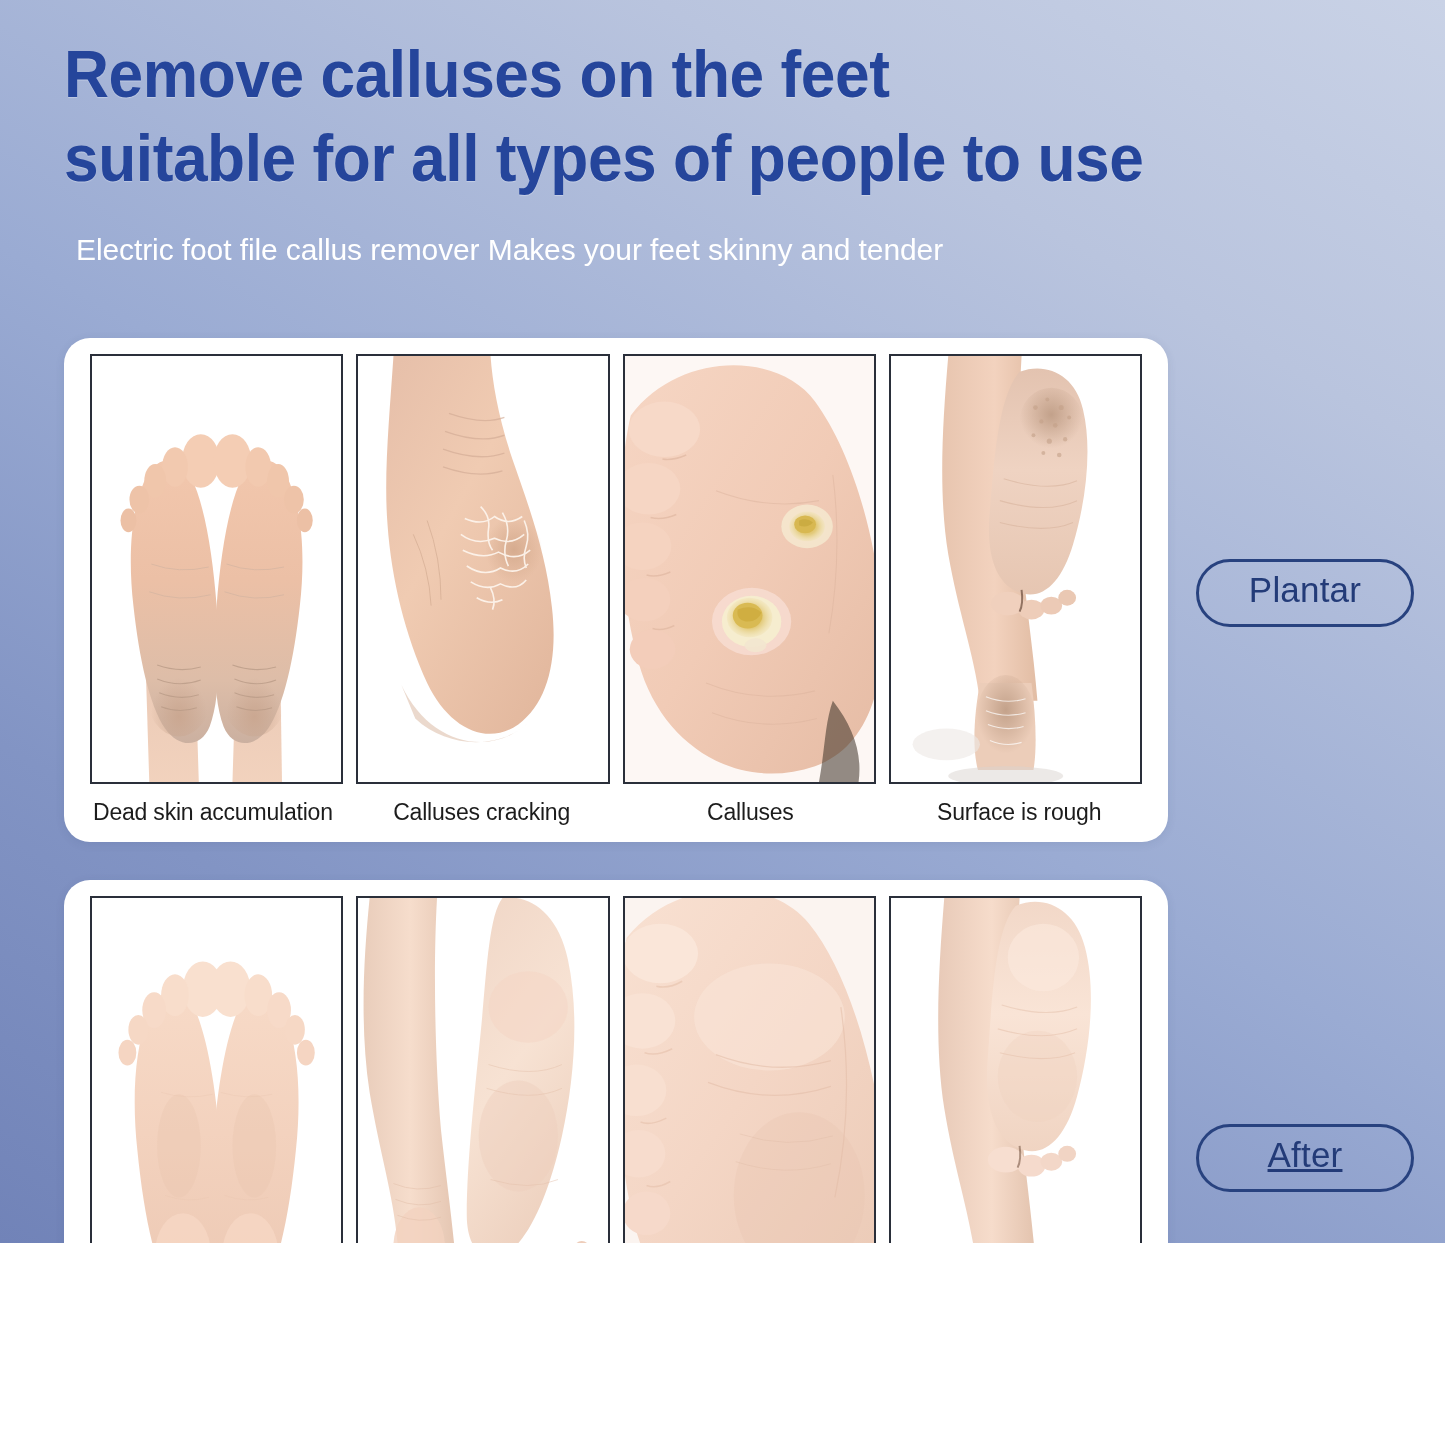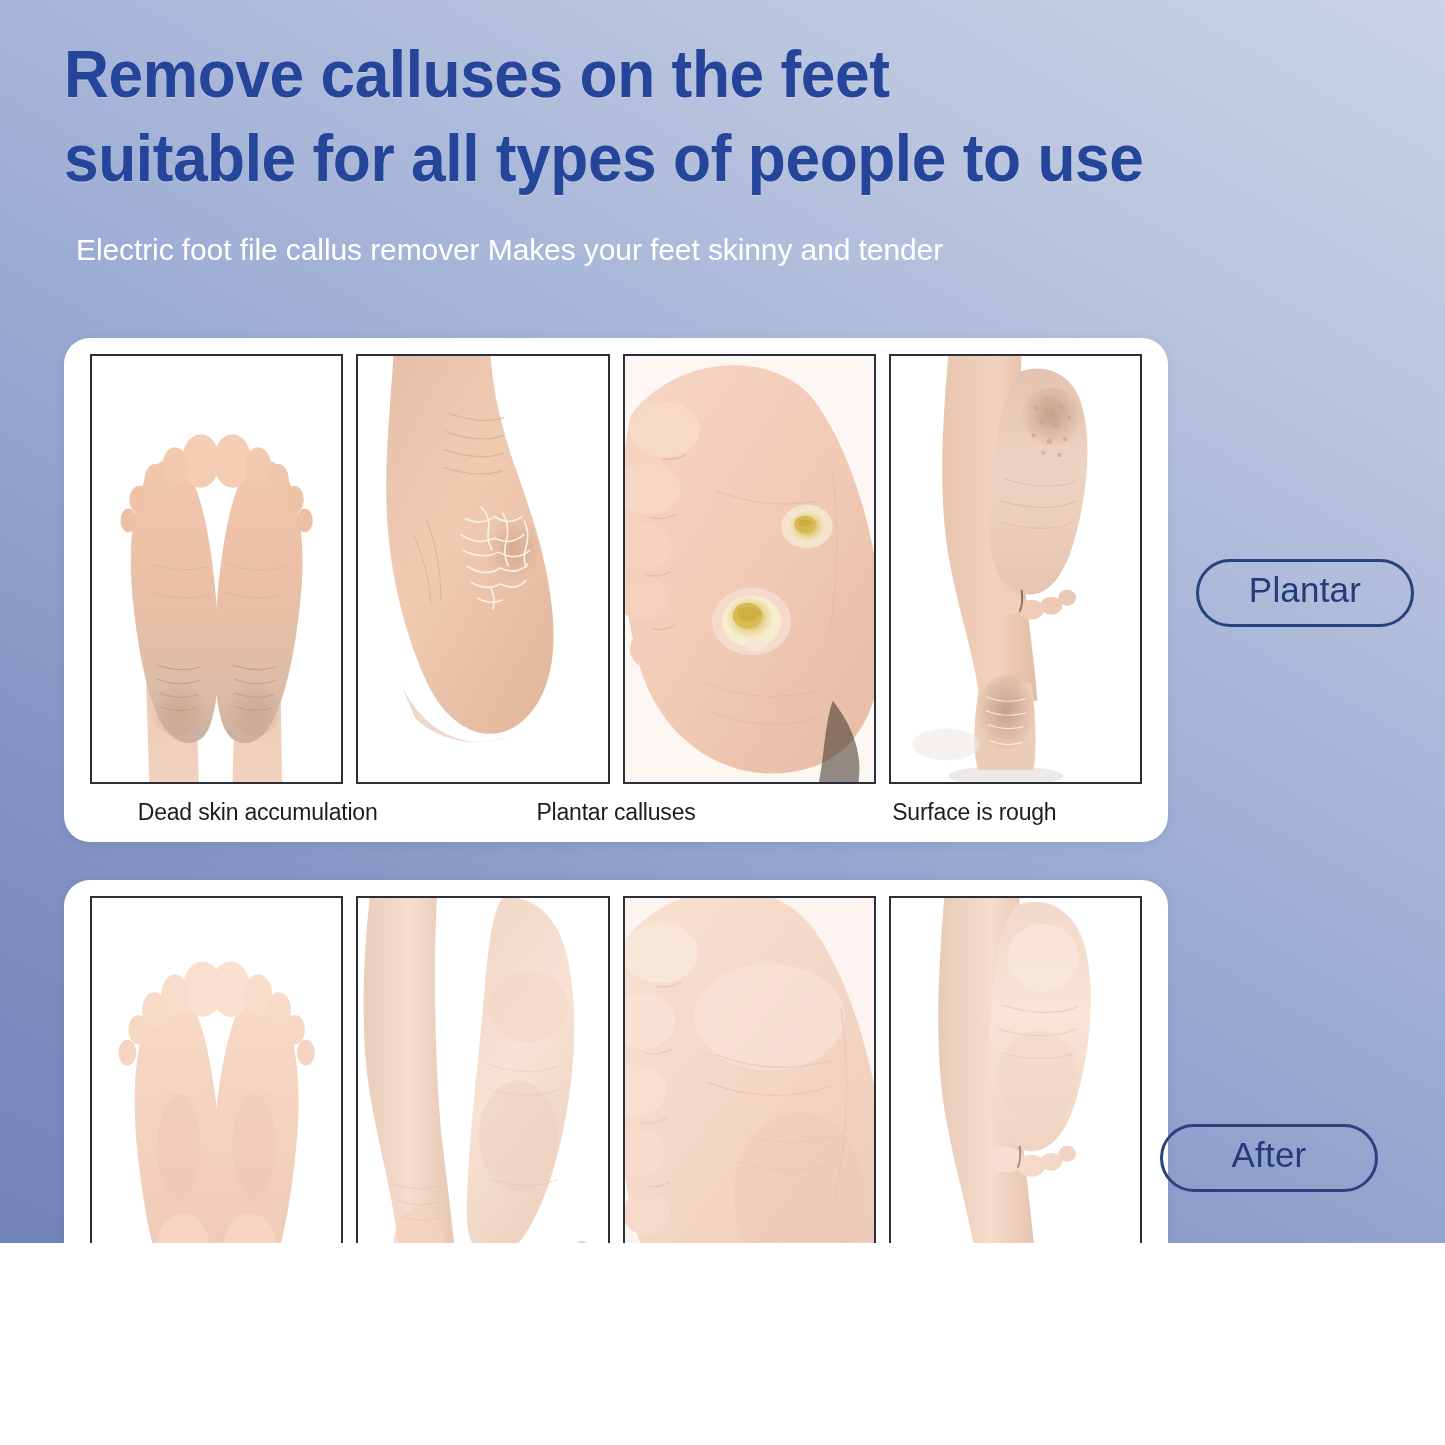--- a/index.html
+++ b/index.html
@@ -121,21 +121,21 @@
     border: 3px solid #28427f;
     border-radius: 34px;
     background: transparent;
     color: #233b78;
     font-size: 35px;
     line-height: 56px;
     text-align: center;
     letter-spacing: 0.2px;
   }
   #badge-before { left: 1196px; top: 559px; }
-  #badge-after  { left: 1160px; top: 1124px; }
+  #badge-after  { left: 1196px; top: 1124px; text-decoration: underline; }
 </style>
 </head>
 <body>
 
 <div id="poster">
 
   <div class="headline">
     <span class="headline-line">Remove calluses on the feet</span>
     <span class="headline-line">suitable for all types of people to use</span>
   </div>
@@ -378,21 +378,22 @@
           <path d="M136 236 q2 14 -2 22" stroke="#6a4c3c" stroke-width="2" fill="none" opacity="0.7"></path>
 
           <ellipse cx="120" cy="424" rx="58" ry="10" fill="#d9d3d0" opacity="0.5"></ellipse>
           <ellipse cx="60" cy="392" rx="34" ry="16" fill="#ece7e4" opacity="0.6"></ellipse>
         </svg>
       </div>
     </div>
 
     <div class="caption-row">
       <div class="caption">Dead skin accumulation</div>
-      <div class="caption">Plantar calluses</div>
+      <div class="caption">Calluses cracking</div>
+      <div class="caption">Calluses</div>
       <div class="caption">Surface is rough</div>
     </div>
   </div>
 
   <div class="badge" id="badge-before">Plantar</div>
 
   <div class="card" id="card-after">
     <div class="photo-strip">
 
       <div class="photo-frame">

